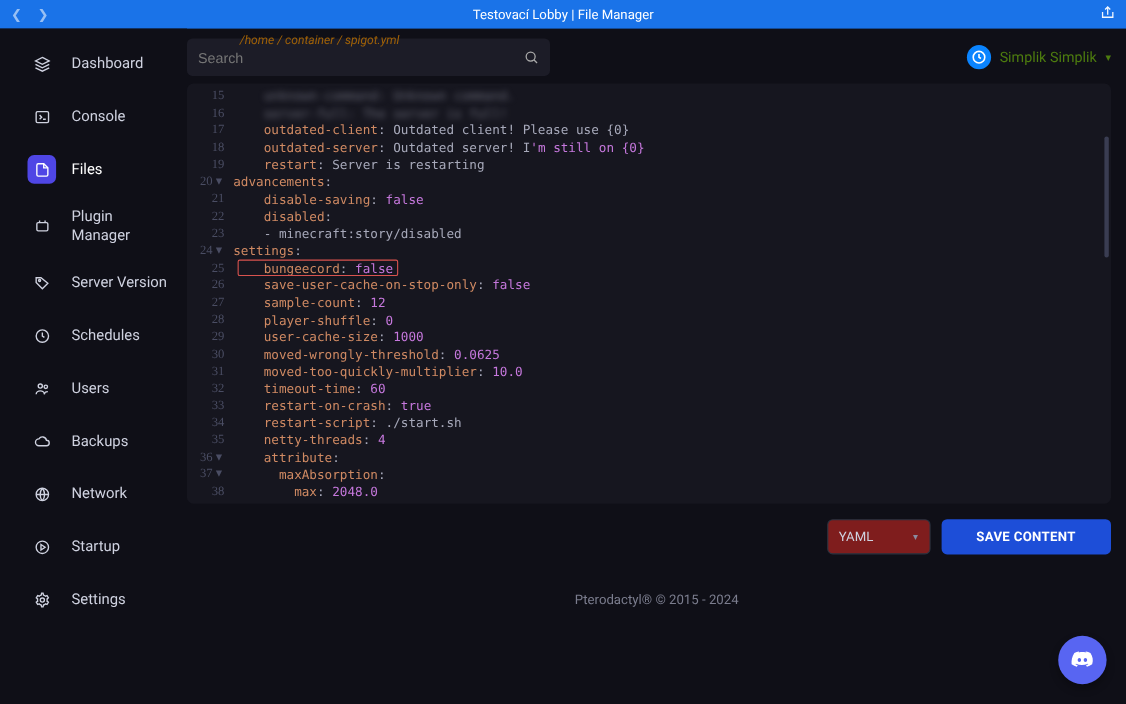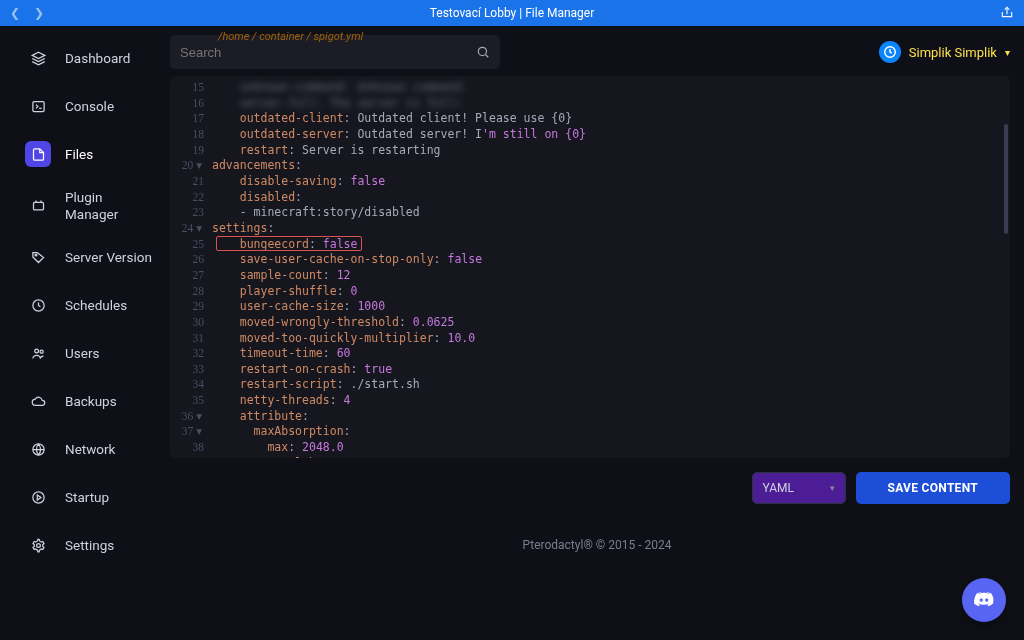--- a/index.html
+++ b/index.html
@@ -90,21 +90,21 @@
   color: #ddd;
   font-size: 13px;
   outline: none;
 }
 .searchbox .s-icon { color: #aaa; width: 14px; height: 14px; }
 .spacer { flex: 1; }
 .userchip {
   display: flex;
   align-items: center;
   gap: 8px;
-  color: #fde047;
+  color: #4d7c0f;
   font-size: 13px;
   cursor: pointer;
   margin-top: 8px;
 }
 .userchip .avatar {
   width: 22px; height: 22px; border-radius: 50%;
   background: #0a84ff;
   display: flex; align-items: center; justify-content: center;
 }
 
@@ -154,21 +154,21 @@
 .blur-row { filter: blur(3px); opacity: .55; }
 
 .footer-actions {
   display: flex;
   justify-content: flex-end;
   gap: 10px;
   padding: 14px 14px 0 0;
 }
 .select-box {
   width: 94px; height: 32px;
-  background: #4c1d95;
+  background: #7f1d1d;
   border: 1px solid #2a3340;
   border-radius: 5px;
   display: flex; align-items: center; justify-content: space-between;
   padding: 0 10px;
   color: #cfd2e0;
   font-size: 12px;
   cursor: pointer;
 }
 .save-btn {
   height: 32px;

